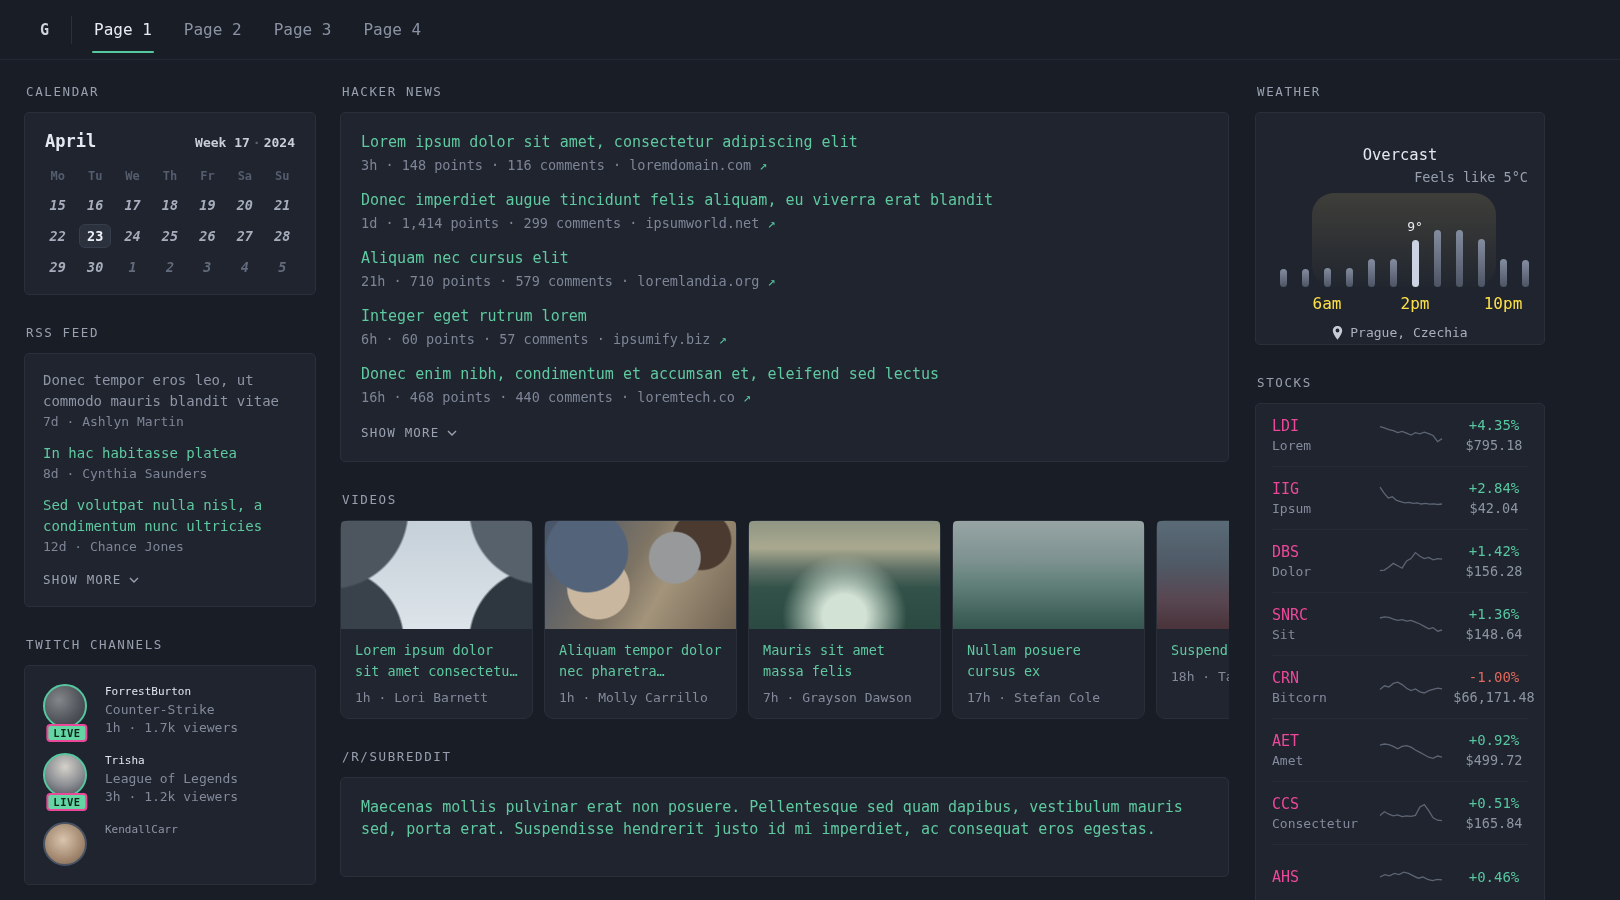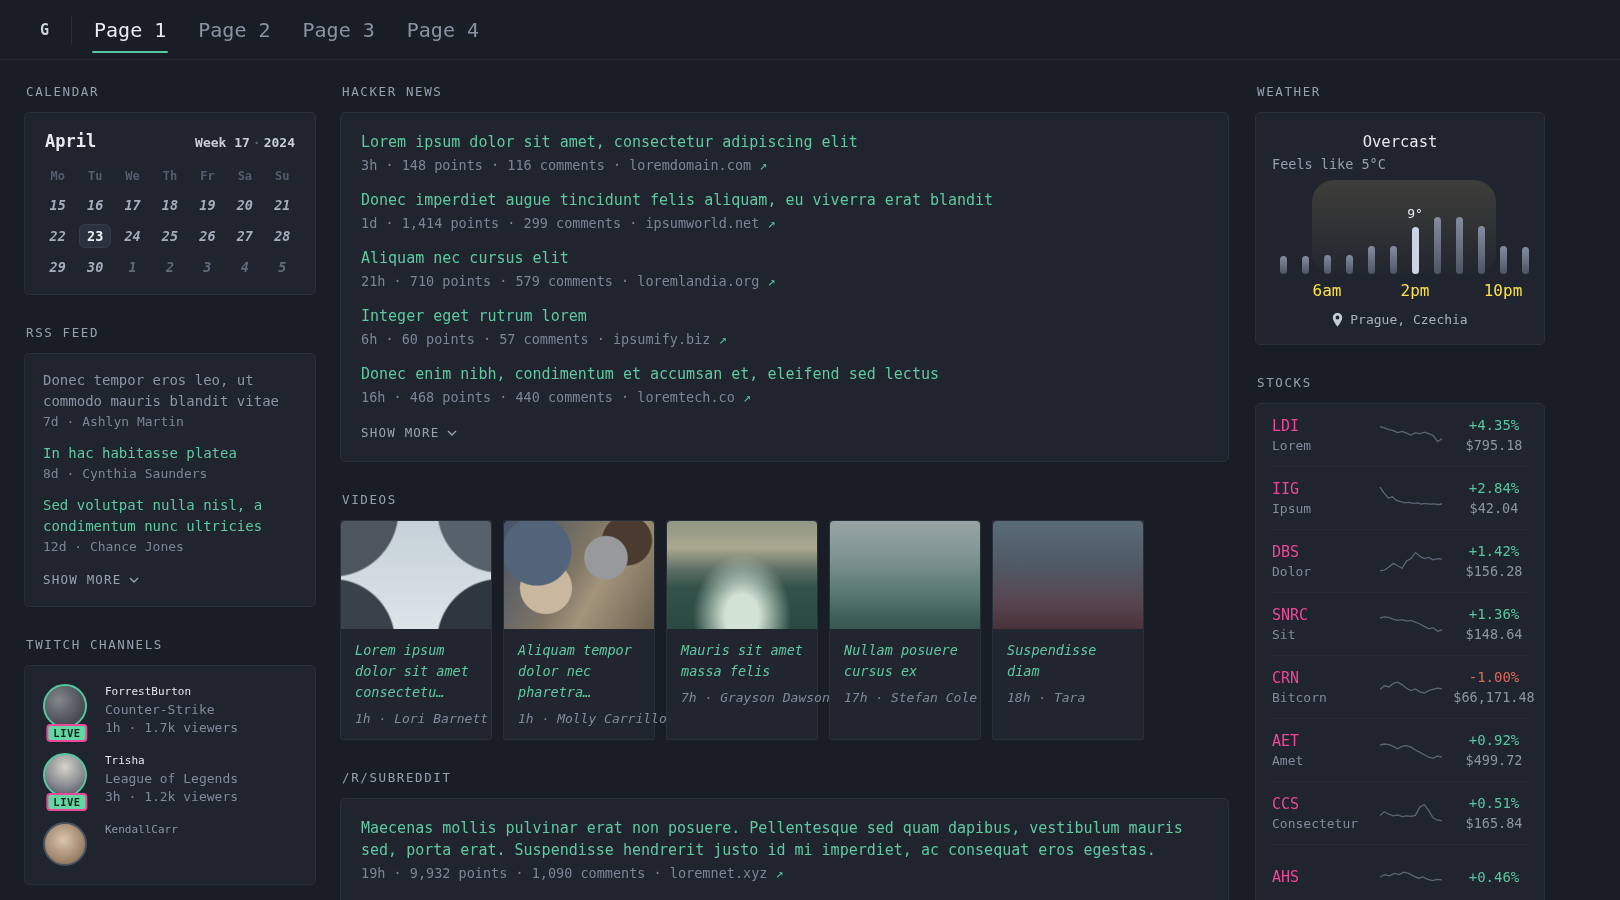--- a/index.html
+++ b/index.html
@@ -9,21 +9,21 @@
     font-family:"DejaVu Sans Mono", monospace;
     color:#aab1c0;
   }
   .app { width:1620px; height:900px; overflow:hidden; }
 
   
   .topbar { height:60px; display:flex; align-items:center; padding:0 24px; border-bottom:1px solid #232834; }
   .logo { color:#ced4de; font-size:15px; font-weight:bold; margin-left:16px; cursor:pointer; }
   .topbar-sep { width:1px; height:28px; background:#2a303c; margin:0 20px 0 22px; }
   .tabs { display:flex; gap:28px; height:100%; align-items:stretch; }
-  .tab { font-size:20px; color:#8a93a4; display:flex; align-items:center; position:relative; cursor:pointer; padding:0 2px; }
+  .tab { font-size:16px; color:#8a93a4; display:flex; align-items:center; position:relative; cursor:pointer; padding:0 2px; }
   .tab.active { color:#e8ecf2; }
   .tab.active::after { content:""; position:absolute; left:0; right:0; bottom:6px; height:2px; border-radius:2px; background:#57c7a0; }
 
   
   .content { display:flex; padding:24px 0 0 24px; gap:24px; align-items:flex-start; }
   .col-left  { width:292px; flex:none; }
   .col-center{ width:889px; flex:none; }
   .col-right { width:290px; flex:none; margin-left:2px; }
   section + section { margin-top:30px; }
   .sec-title { font-size:12.5px; font-weight:normal; letter-spacing:1.6px; color:#98a0b0; margin:0 0 13px 2px; white-space:nowrap; }
@@ -67,21 +67,21 @@
   
   .hn-card { padding:18px 20px 20px; }
   .hn-item { margin-bottom:16px; }
   .hn-title { font-size:15px; color:#5fc9a0; line-height:22px; cursor:pointer; }
   .hn-meta { font-size:13.5px; color:#7d8597; margin-top:4px; }
   .hn-domain { cursor:pointer; }
   .ext-arrow { color:#57c7a0; }
 
   
   .video-row { display:flex; gap:11px; overflow:hidden; width:889px; }
-  .video-card { width:152px; flex:none; background:#20252f; border:1px solid #2a3039; border-radius:2px;font-style:italic; }
+  .video-card { width:193px; flex:none; background:#20252f; border:1px solid #2a3039; border-radius:9px; }
   .video-thumb { height:108px; border-radius:4px 4px 0 0; cursor:pointer; }
   .thumb-pillars {
     background:
       radial-gradient(circle at -6% -10%, #4d565f 0 33%, transparent 34%),
       radial-gradient(circle at 106% -10%, #57616b 0 31%, transparent 32%),
       radial-gradient(circle at -6% 112%, #39424b 0 31%, transparent 32%),
       radial-gradient(circle at 106% 112%, #2e363f 0 31%, transparent 32%),
       linear-gradient(180deg, #c5d0d8, #dde4ea);
   }
   .thumb-camera {
@@ -97,23 +97,23 @@
       radial-gradient(ellipse at 50% 88%, #d2e2d4 0 16%, transparent 46%),
       linear-gradient(180deg, #8f9683 0%, #aaa98f 25%, #5d6f65 45%, #335249 62%, #2a4a42 100%);
   }
   .thumb-canoe { background:linear-gradient(180deg, #97a4a4 0%, #7e9391 35%, #5d7d76 62%, #42635c 86%, #365750 100%); }
   .thumb-silhouette { background:linear-gradient(180deg, #5a6b78 0%, #4f5a66 40%, #584752 72%, #4a333a 100%); }
   .video-body { padding:11px 14px 13px; }
   .video-title { font-size:13.5px; line-height:21px; color:#5fc9a0; cursor:pointer; }
   .video-meta { font-size:13px; color:#828a9c; margin-top:8px; white-space:nowrap; }
 
   
-  .weather-card { padding:18px 16px 16px; height:233px; }
+  .weather-card { padding:31px 16px 16px; height:233px; }
   .wx-cond { font-size:15.5px; color:#e4e8ee; text-align:center; margin-top:2px; }
-  .wx-feels { font-size:13.5px; color:#97a0b0; text-align:left; margin-top:5px; }
+  .wx-feels { font-size:13.5px; color:#97a0b0; text-align:right; margin-top:5px; }
   .wx-chart { position:relative; width:264px; height:86px; margin:16px auto 0; }
   .wx-daylight { position:absolute; top:-8px; bottom:0; border-radius:22px; background:linear-gradient(180deg, rgba(152,136,90,.26), rgba(152,136,90,.02)); }
   .wx-bar { position:absolute; bottom:0; width:7px; border-radius:4px; background:linear-gradient(180deg,#848da0,#4d5464); }
   .wx-bar.hl { background:#ccd4e4; }
   .wx-temp { position:absolute; font-size:13px; color:#e8ecf2; transform:translateX(-50%); }
   .wx-times { position:relative; width:264px; height:16px; margin:7px auto 0; }
   .wx-time { position:absolute; transform:translateX(-50%); font-size:16px; color:#fde047; }
   .wx-loc { margin-top:15px; display:flex; justify-content:center; align-items:center; gap:7px; font-size:13px; color:#a9b0bd; }
 
   
@@ -367,21 +367,20 @@
               </div>
             </div>
           </div>
       </section>
 
       <section>
         <h2 class="sec-title">/R/SUBREDDIT</h2>
         <div class="card hn-card" id="sub-items">
             <div class="hn-item">
               <div class="hn-title">Maecenas mollis pulvinar erat non posuere. Pellentesque sed quam dapibus, vestibulum mauris sed, porta erat. Suspendisse hendrerit justo id mi imperdiet, ac consequat eros egestas.</div>
-              <div class="hn-meta"><span>19h · 9,932 points · 1,090 comments · </span><span class="hn-domain">loremnet.xyz </span><span class="ext-arrow">↗</span></div>
             </div>
           </div>
       </section>
     </div>
 
     <div class="col-right">
       <section>
         <h2 class="sec-title">WEATHER</h2>
         <div class="card weather-card">
           <div class="wx-cond">Overcast</div>

